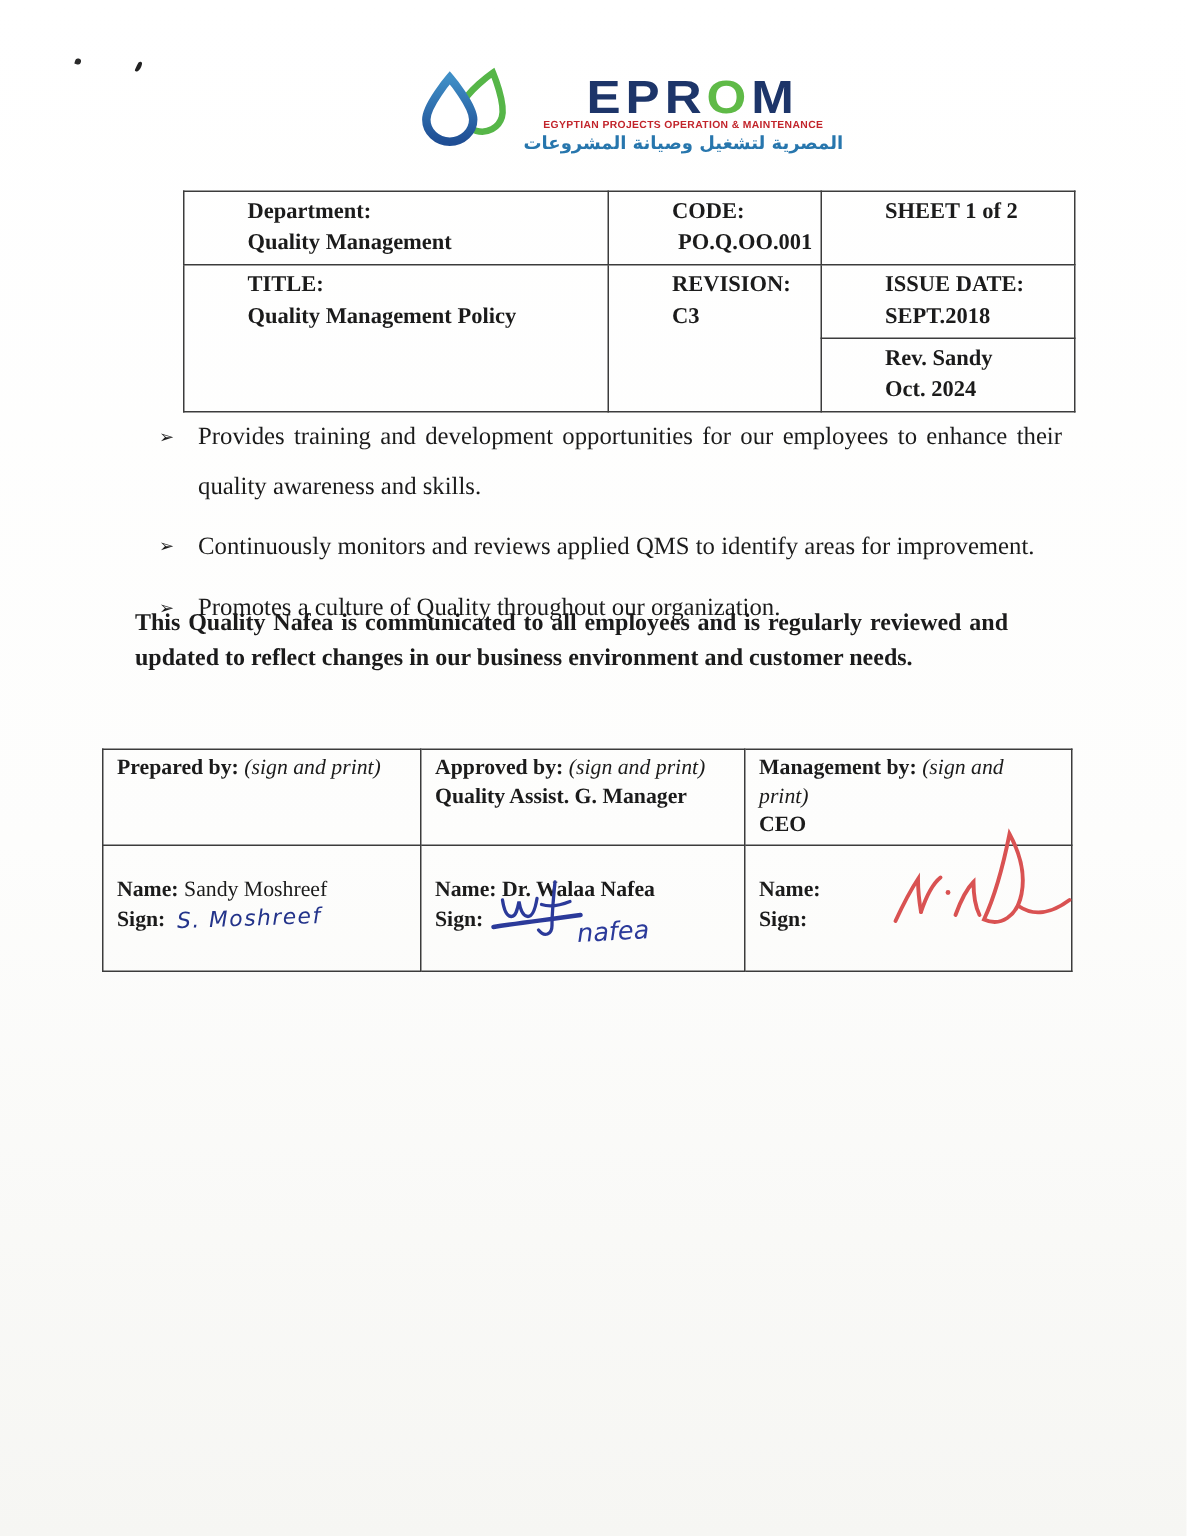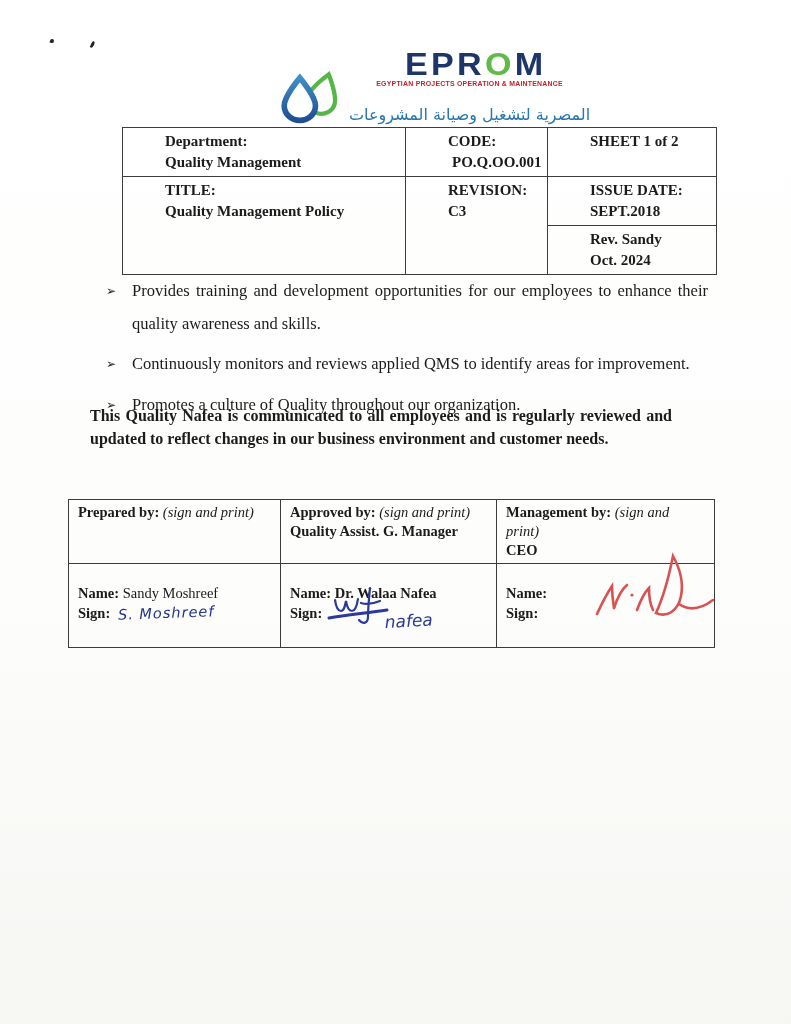--- a/index.html
+++ b/index.html
@@ -5,27 +5,27 @@
   html,body{margin:0;padding:0;}
   body{
     width:791px;height:1024px;position:relative;overflow:hidden;
     background:linear-gradient(180deg,#ffffff 0%,#fdfdfc 55%,#f6f6f3 100%);
     font-family:"Liberation Serif",serif;color:#1b1b1b;
   }
   
   .scan-mark1{position:absolute;left:50px;top:39px;width:4px;height:4px;background:#2a2a2a;border-radius:50% 50% 50% 0;transform:rotate(15deg);}
   .scan-mark2{position:absolute;left:91px;top:41px;width:3px;height:7px;background:#222;border-radius:60% 60% 80% 20%;transform:rotate(24deg);}
   
-  .logo{position:absolute;left:279px;top:44px;display:flex;align-items:flex-end;gap:4px;}
+  .logo{position:absolute;left:279px;top:44px;display:flex;align-items:flex-start;gap:4px;}
   .logo-drops{width:66px;height:54px;flex:0 0 auto;}
   .logo-textcol{display:flex;flex-direction:column;align-items:center;margin-top:8px;}
   .brand{font-family:"Liberation Sans",sans-serif;font-weight:bold;font-size:31px;line-height:25px;letter-spacing:3px;transform:scaleX(1.1);transform-origin:left center;white-space:nowrap;}
   .brand .o{ }
   .tagline{font-family:"Liberation Sans",sans-serif;font-weight:bold;font-size:6.9px;letter-spacing:.25px;margin-top:3px;white-space:nowrap;}
-  .tagline-ar{font-family:"DejaVu Sans",sans-serif;font-weight:normal;font-size:16px;margin-top:18px;direction:rtl;white-space:nowrap;}
+  .tagline-ar{font-family:"DejaVu Sans",sans-serif;font-weight:bold;font-size:12px;margin-top:1px;direction:rtl;white-space:nowrap;}
   
   table{border-collapse:collapse;table-layout:fixed;}
   td{border:1.6px solid #3c3c3c;vertical-align:top;padding:3px 9px;}
   .lbl{font-weight:bold;}
   
   .hdr-table{position:absolute;left:122px;top:127px;width:594px;font-size:15px;line-height:21px;font-weight:bold;}
   .hdr-table td{height:40px;padding-left:42px;}
   .hdr-table .rs{height:88px;}
   .code-val{padding-left:4px;}
   

